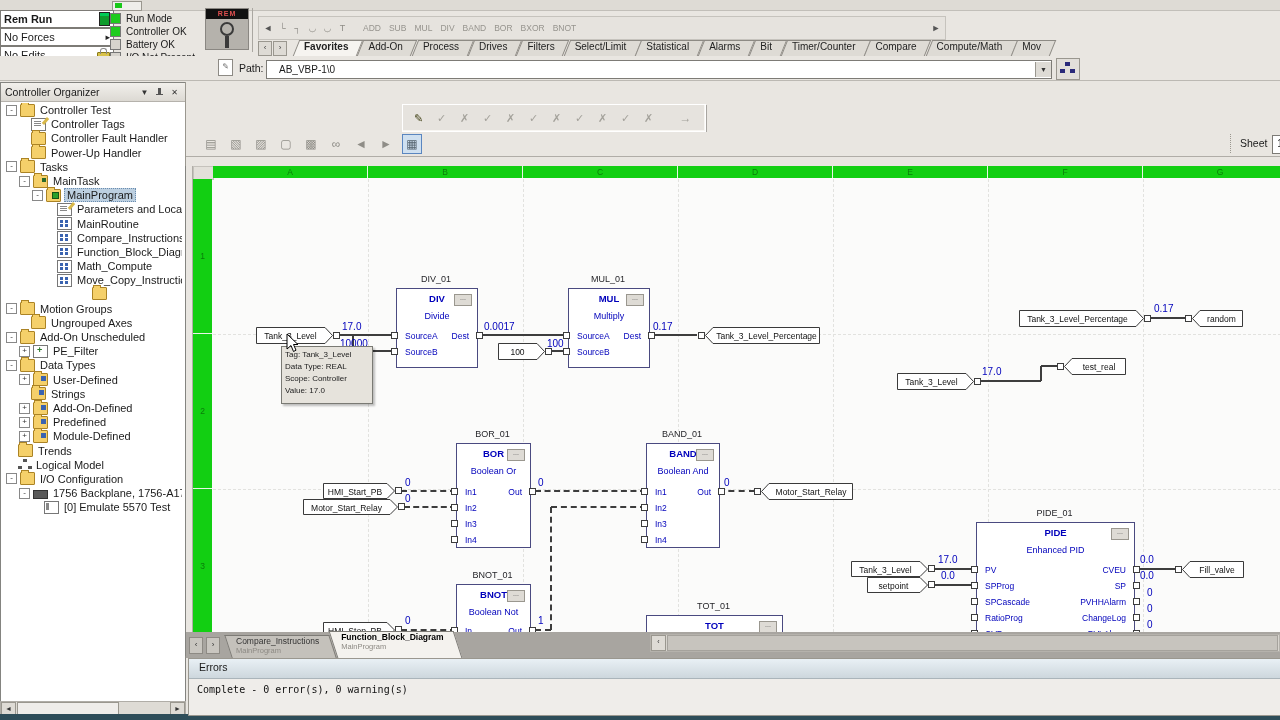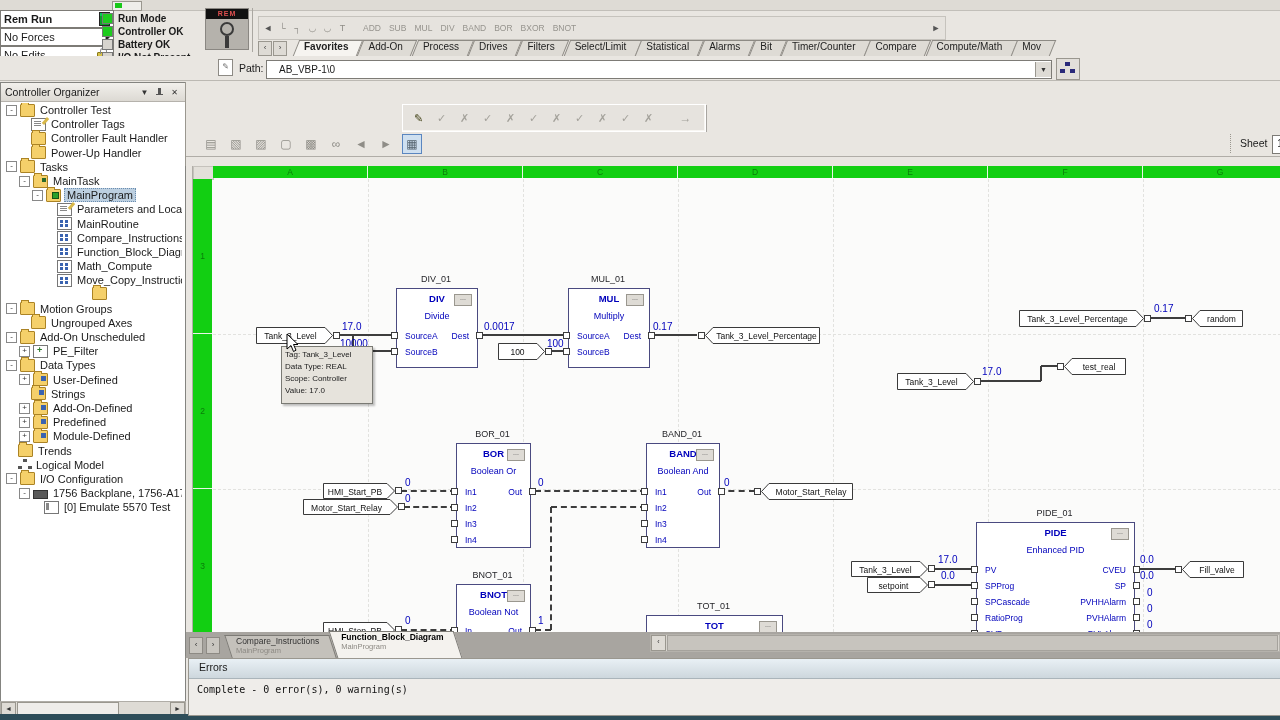--- a/index.html
+++ b/index.html
@@ -8,21 +8,21 @@
   
   #top-sliver{left:0;top:0;width:1280px;height:10px;background:#dedbd5;border-bottom:1px solid #c2bfb9;}
   #sliver-icon{left:112px;top:1px;width:28px;height:8px;background:#efeeea;border:1px solid #9a978f;}
   #sliver-icon i{display:block;width:7px;height:5px;margin:1px 2px;background:#18c818;}
   .sbox{left:0;width:106px;height:16px;background:#fff;border:1px solid #7d7b76;display:flex;align-items:center;padding:0 3px;gap:3px;}
   .sbox .lbl{flex:1;font-size:11px;white-space:nowrap;overflow:hidden;}
   .ctl-icon{width:9px;height:12px;background:#0f9c2c;border:1px solid #222;box-shadow:inset 0 3px 0 #0c5;}
   .arrow-ic{font-size:9px;color:#222;}
   .lock-ic{width:11px;height:9px;background:#d8c24a;border:1px solid #8a7a1a;border-radius:1px;position:relative;margin-top:4px;}
   .lock-ic:before{content:"";position:absolute;left:2px;top:-5px;width:5px;height:5px;border:1.5px solid #8a8a8a;border-bottom:none;border-radius:3px 3px 0 0;}
-  #leds{left:102px;top:12px;width:100px;font-weight:bold;}
+  #leds{left:110px;top:12px;width:100px;}
   .led-row{display:flex;align-items:center;gap:5px;height:13px;}
   .led{width:9px;height:9px;border:1px solid #777;}
   .led.on{background:#1ecb1e;}
   .led.off{background:#d7d4ce;}
   .led-label{font-size:10px;white-space:nowrap;}
   #keyswitch{left:205px;top:8px;width:42px;height:40px;background:#b5b2ac;border:1px solid #8a8782;}
   #keyswitch .keycap{height:10px;background:#111;color:#e05050;font-size:7px;font-weight:bold;text-align:center;line-height:10px;letter-spacing:1px;}
   #keyswitch .kc{width:10px;height:10px;border:2px solid #3a3a3a;border-radius:50%;margin:3px auto 0;}
   #keyswitch .ks{width:4px;height:12px;background:#3a3a3a;margin:0 auto;}
   #vsep1{left:252px;top:8px;width:1px;height:44px;background:#aaa7a1;}
@@ -562,21 +562,21 @@
         <span class="pin pinL" style="top: 90px;">RatioProg</span>
         <div class="psq" style="left: -6px; top: 91px;"></div>
         <span class="pin pinL" style="top: 106px;">CVProg</span>
         <div class="psq" style="left: -6px; top: 107px;"></div>
         <span class="pin pinR" style="top: 42px;">CVEU</span>
         <div class="psq" style="right: -6px; top: 43px;"></div>
         <span class="pin pinR" style="top: 58px;">SP</span>
         <div class="psq" style="right: -6px; top: 59px;"></div>
         <span class="pin pinR" style="top: 74px;">PVHHAlarm</span>
         <div class="psq" style="right: -6px; top: 75px;"></div>
-        <span class="pin pinR" style="top: 90px;">PVHAlarm</span>
+        <span class="pin pinR" style="top: 90px;">ChangeLog</span>
         <div class="psq" style="right: -6px; top: 91px;"></div>
         <span class="pin pinR" style="top: 106px;">PVLAlarm</span>
         <div class="psq" style="right: -6px; top: 107px;"></div>
       </div>
       <svg class="tag" width="77" height="17" style="left: 255px; top: 327px;">
         <polygon points="0.5,0.5 69,0.5 76.5,8.5 69,16.5 0.5,16.5" fill="#fff" stroke="#3a3a3a" stroke-width="1"></polygon>
         <text x="34.5" y="12" text-anchor="middle" class="tag-text">Tank_3_Level</text>
       </svg>
       <div class="psq" style="left: 332px; top: 331.5px;"></div>
       <svg class="tag" width="47" height="17" style="left: 497px; top: 343px;">

